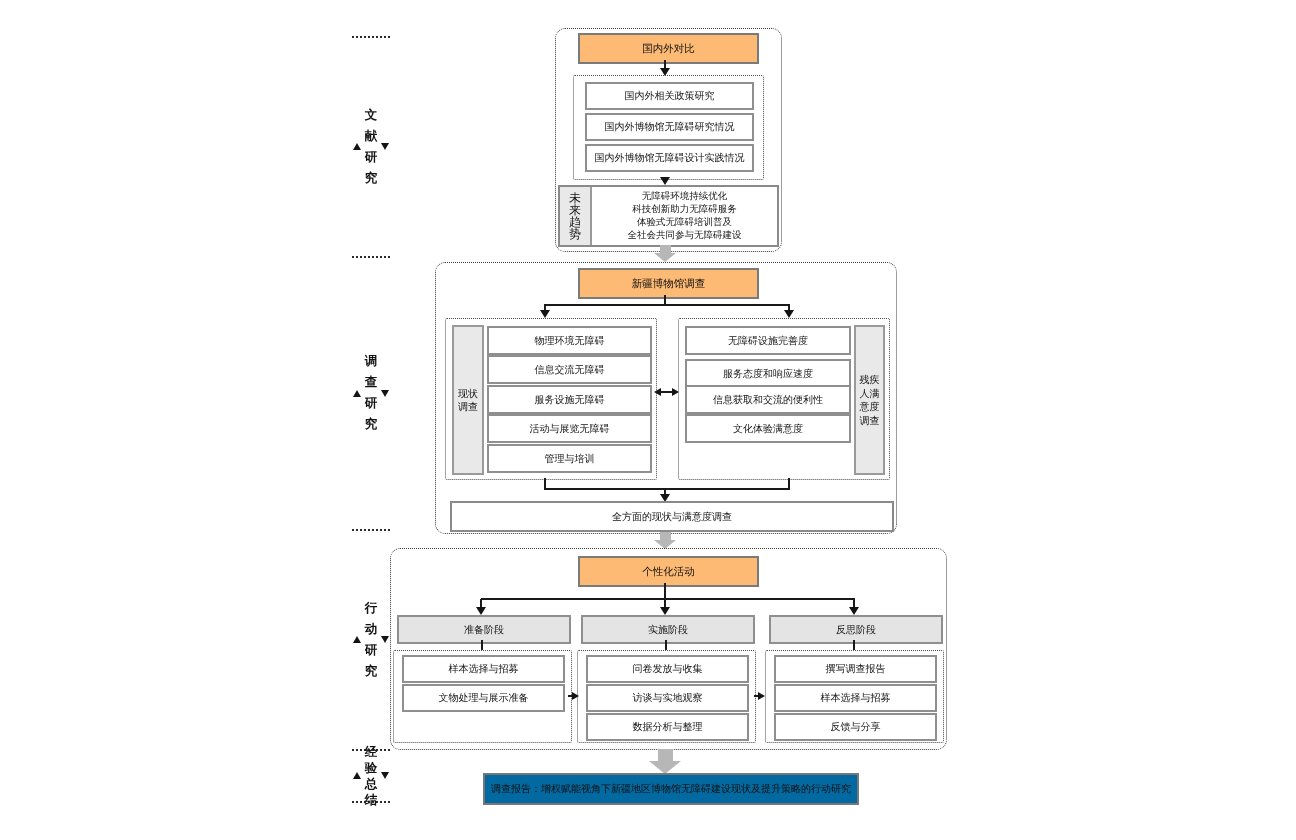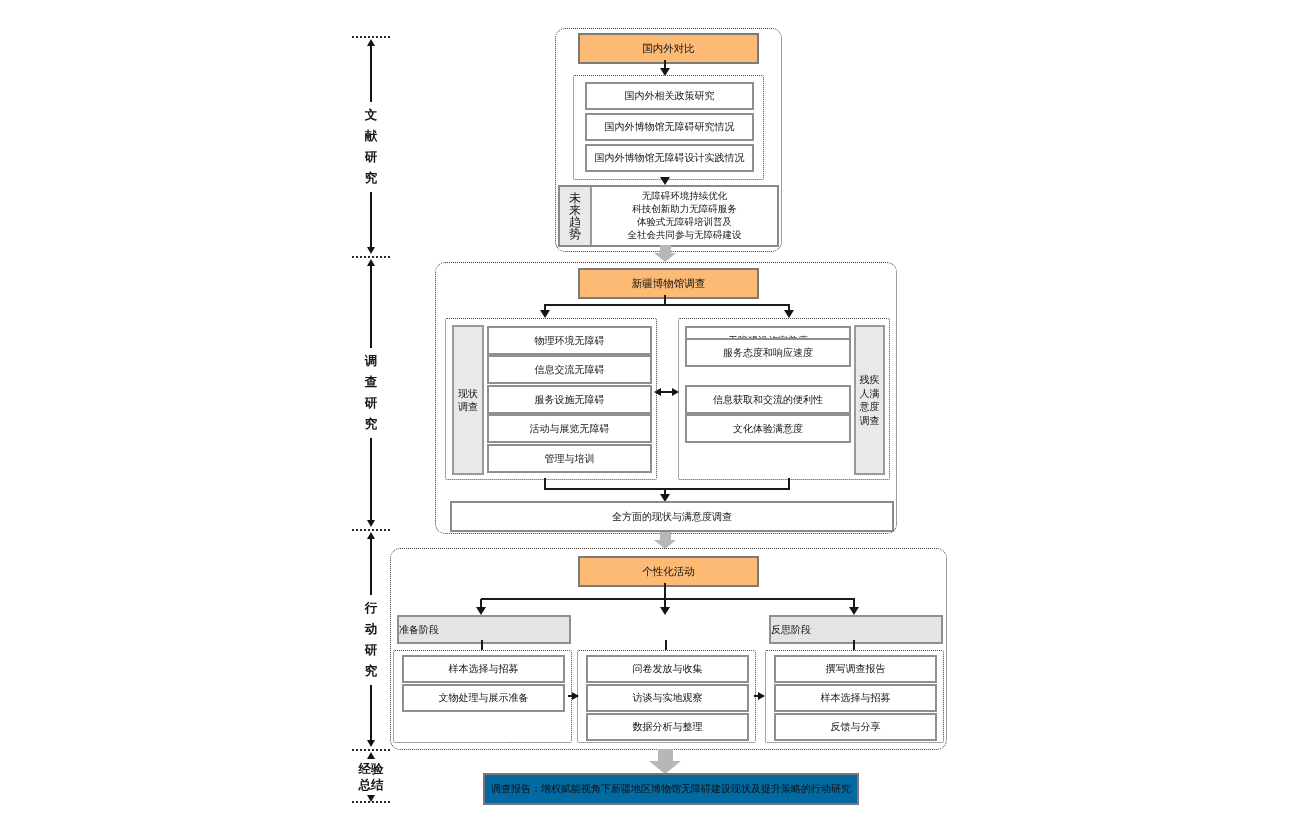--- a/index.html
+++ b/index.html
@@ -4,21 +4,21 @@
 <style>
   html,body{margin:0;padding:0;background:#ffffff;}
   #canvas{
     position:relative;width:1296px;height:840px;background:#ffffff;overflow:hidden;
     font-family:"Liberation Sans","DejaVu Sans",sans-serif;color:#141414;
   }
   .container{position:absolute;border:1.6px dotted #3a3a3a;border-radius:10px;background:transparent;}
   .dotted-box{position:absolute;border:1.5px dotted #4a4a4a;border-radius:2px;background:transparent;}
   .box{position:absolute;background:#ffffff;border:2px solid #8f8f8f;display:flex;align-items:center;justify-content:center;font-size:10px;line-height:12px;text-align:center;}
   .title-box{position:absolute;background:#fdba74;border:2px solid #7a7a7a;display:flex;align-items:center;justify-content:center;font-size:10.5px;color:#0f0f0f;}
-  .phase-header{position:absolute;background:#e4e4e4;border:2px solid #8f8f8f;display:flex;align-items:center;font-size:10px;}
+  .phase-header{position:absolute;background:#e4e4e4;border:2px solid #8f8f8f;display:flex;align-items:center;justify-content:center;font-size:10px;}
   .vcell{position:absolute;background:#e9e9e9;border:2px solid #9a9a9a;display:flex;align-items:center;justify-content:center;}
   .vcell span{display:block;width:22px;word-break:break-all;font-size:10px;line-height:13.5px;text-align:center;}
   .summary-box{position:absolute;background:#ffffff;border:2px solid #8a8a8a;display:flex;align-items:center;justify-content:center;font-size:10px;}
   .report-box{position:absolute;background:#0369a1;border:2px solid #777777;display:flex;align-items:center;justify-content:center;font-size:10px;color:#101010;}
   
   .future{position:absolute;background:#ffffff;border:2px solid #8a8a8a;display:flex;}
   .future .flabel{width:30px;background:#e9e9e9;border-right:2px solid #9a9a9a;display:flex;align-items:center;justify-content:center;}
   .future .flabel span{display:block;width:20px;word-break:break-all;font-size:12px;line-height:12px;text-align:center;}
   .future .flines{flex:1;display:flex;flex-direction:column;align-items:center;justify-content:center;}
   .future .flines div{font-size:9.5px;line-height:12.8px;text-align:center;}
@@ -28,21 +28,21 @@
   .ahd{position:absolute;width:0;height:0;border-left:5px solid transparent;border-right:5px solid transparent;border-top:8px solid #141414;}
   .ahr{position:absolute;width:0;height:0;border-top:4px solid transparent;border-bottom:4px solid transparent;border-left:7px solid #141414;}
   .ahl{position:absolute;width:0;height:0;border-top:4px solid transparent;border-bottom:4px solid transparent;border-right:7px solid #141414;}
   
   .fat-shaft{position:absolute;background:#b7b7b7;}
   .fat-head{position:absolute;width:0;height:0;}
   .fat-head.small{border-left:11px solid transparent;border-right:11px solid transparent;border-top:9px solid #b7b7b7;}
   .fat-head.big{border-left:16px solid transparent;border-right:16px solid transparent;border-top:13px solid #b7b7b7;}
   
   .rail-sep{position:absolute;width:38px;height:0;border-top:2px dotted #2a2a2a;}
-  .rail-seg{position:absolute;width:36px;display:flex;flex-direction:column;align-items:center;}
+  .rail-seg{position:absolute;width:36px;display:flex;flex-direction:row;align-items:center;}
   .rail-seg .rah-u{width:0;height:0;border-left:4px solid transparent;border-right:4px solid transparent;border-bottom:7px solid #141414;}
   .rail-seg .rah-d{width:0;height:0;border-left:4px solid transparent;border-right:4px solid transparent;border-top:7px solid #141414;}
   .rail-seg .rline{width:1.5px;background:#141414;flex:1;}
   .rail-label{width:15px;word-break:break-all;font-size:12.5px;font-weight:bold;line-height:21px;text-align:center;padding:3px 0;}
   .rail-label.wide{width:28px;line-height:16px;padding:2px 0;}
 </style>
 </head>
 <body>
 
 <div id="canvas">
@@ -154,21 +154,21 @@
   </div>
 
   <div class="ahl" style="left:654px;top:388px"></div>
   <div class="hline" style="left:660px;top:391px;width:13px"></div>
   <div class="ahr" style="left:672px;top:388px"></div>
 
   <div class="dotted-box" style="left:678px;top:318px;width:210px;height:160px"></div>
   <div class="box" style="left:685px;top:326px;width:162px;height:25px">
     <span>无障碍设施完善度</span>
   </div>
-  <div class="box" style="left:685px;top:338px;width:162px;height:25px">
+  <div class="box" style="left:685px;top:359px;width:162px;height:25px">
     <span>服务态度和响应速度</span>
   </div>
   <div class="box" style="left:685px;top:385px;width:162px;height:25px">
     <span>信息获取和交流的便利性</span>
   </div>
   <div class="box" style="left:685px;top:414px;width:162px;height:25px">
     <span>文化体验满意度</span>
   </div>
   <div class="vcell" style="left:854px;top:325px;width:27px;height:146px">
     <span>残疾人满意度调查</span>
@@ -198,20 +198,23 @@
   <div class="vline" style="left:480px;top:599px;height:9px"></div>
   <div class="ahd" style="left:476px;top:607px"></div>
   <div class="vline" style="left:664px;top:599px;height:9px"></div>
   <div class="ahd" style="left:660px;top:607px"></div>
   <div class="vline" style="left:853px;top:599px;height:9px"></div>
   <div class="ahd" style="left:849px;top:607px"></div>
 
   <div class="phase-header" style="left:397px;top:615px;width:170px;height:25px">
     <span>准备阶段</span>
   </div>
+  <div class="phase-header" style="left:581px;top:615px;width:170px;height:25px">
+    <span>实施阶段</span>
+  </div>
   <div class="phase-header" style="left:769px;top:615px;width:170px;height:25px">
     <span>反思阶段</span>
   </div>
 
   <div class="vline" style="left:481px;top:640px;height:10px"></div>
   <div class="vline" style="left:665px;top:640px;height:10px"></div>
   <div class="vline" style="left:853px;top:640px;height:10px"></div>
 
   <div class="dotted-box" style="left:393px;top:650px;width:177px;height:91px"></div>
   <div class="box" style="left:402px;top:655px;width:159px;height:24px">

